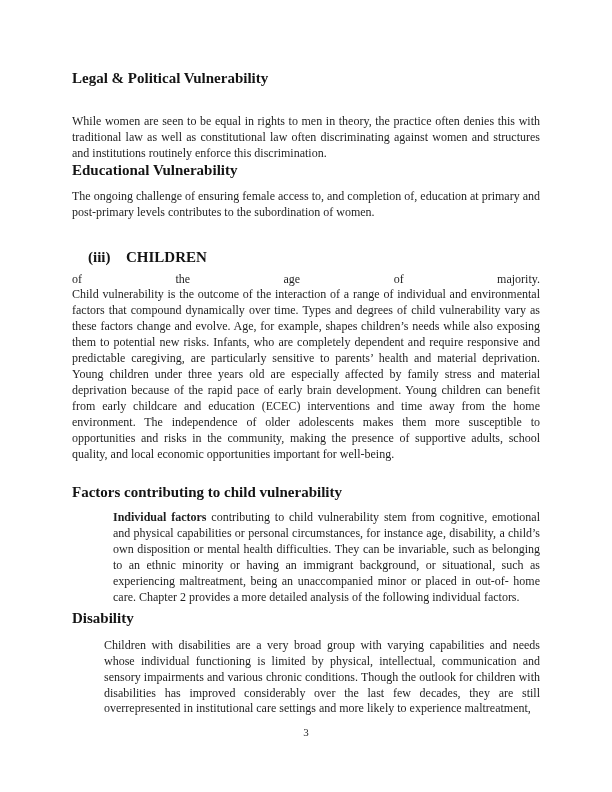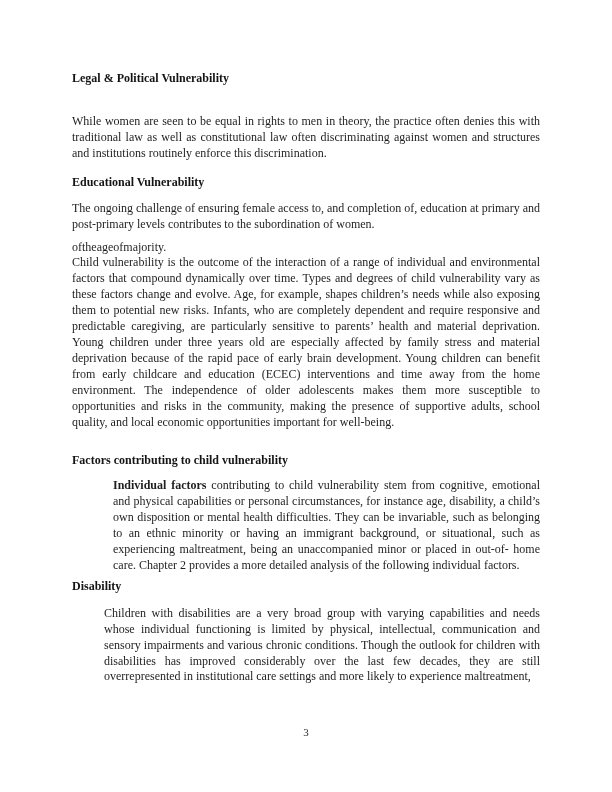--- a/index.html
+++ b/index.html
@@ -15,36 +15,37 @@
   }
   .content {
     position: absolute;
     left: 72px;
     right: 72px;
     top: 70px;
   }
   .heading {
     font-weight: bold;
     color: #141414;
-    font-size: 12px;
+    font-size: 15px;
     line-height: 16px;
     margin: 0;
   }
   .para {
     line-height: 15.9px;
     margin: 0;
   }
   .just { text-align: justify; text-justify: inter-word; }
   .nowrap { white-space: nowrap; overflow: hidden; }
   .spread {
     display: flex;
+    justify-content: space-between;
     line-height: 15.9px;
   }
   #para-legal { margin-top: 28px; }
-  #h-educational { margin-top: 12px; }
+  #h-educational { margin-top: 0; }
   #para-educational { margin-top: 11px; }
   #h-children { margin-top: 28px; margin-left: 16px; }
   #h-children .numeral { display: inline-block; min-width: 38px; }
   #para-children { margin-top: 7px; }
   #h-factors { margin-top: 22px; }
   #para-factors { margin-top: 10px; margin-left: 41px; }
   #h-disability { margin-top: 4px; }
   #para-disability { margin-top: 12px; margin-left: 32px; }
   .footer {
     position: absolute;
@@ -63,20 +64,23 @@
   <div class="content">
 
     <h2 class="heading" id="h-legal">Legal &amp; Political Vulnerability</h2>
 
     <p class="para just" id="para-legal">While women are seen to be equal in rights to men in theory, the practice often denies this with traditional law as well as constitutional law often discriminating against women and structures and institutions routinely enforce this discrimination.</p>
 
     <h2 class="heading" id="h-educational">Educational Vulnerability</h2>
 
     <p class="para just" id="para-educational">The ongoing challenge of ensuring female access to, and completion of, education at primary and post-primary levels contributes to the subordination of women.</p>
 
+    <h2 class="heading" id="h-children">
+      <span class="numeral">(iii)</span><span>CHILDREN</span>
+    </h2>
 
     <div class="para" id="para-children">
       <div class="spread">
         <span>of</span>
         <span>the</span>
         <span>age</span>
         <span>of</span>
         <span>majority.</span>
       </div>
       <div class="just">Child vulnerability is the outcome of the interaction of a range of individual and environmental factors that compound dynamically over time. Types and degrees of child vulnerability vary as these factors change and evolve. Age, for example, shapes children’s needs while also exposing them to potential new risks. Infants, who are completely dependent and require responsive and predictable caregiving, are particularly sensitive to parents’ health and material deprivation. Young children under three years old are especially affected by family stress and material deprivation because of the rapid pace of early brain development. Young children can benefit from early childcare and education (ECEC) interventions and time away from the home environment. The independence of older adolescents makes them more susceptible to opportunities and risks in the community, making the presence of supportive adults, school quality, and local economic opportunities important for well-being.</div>

